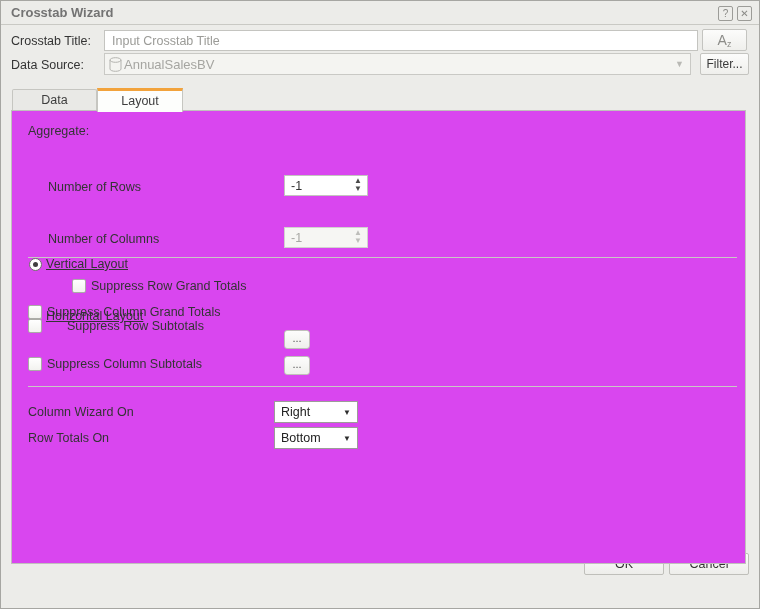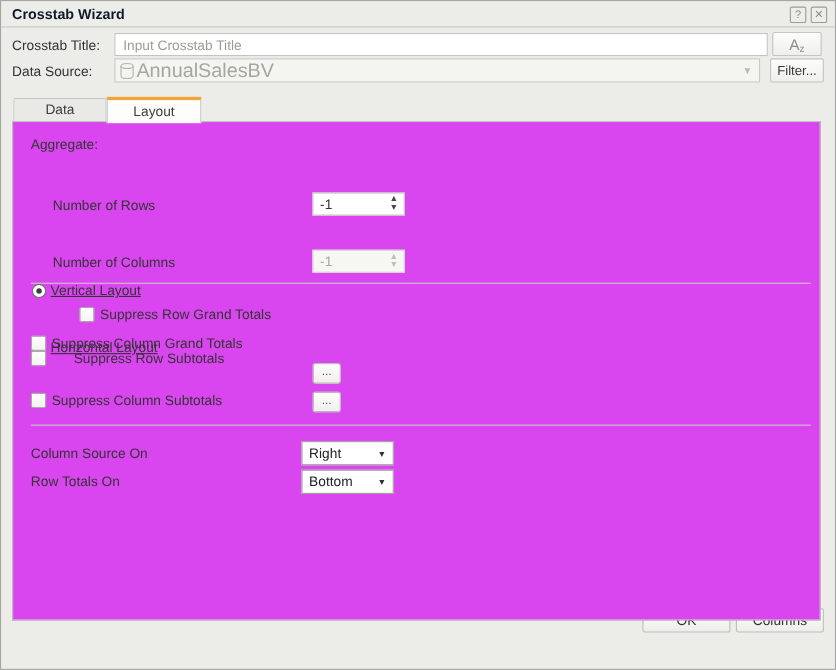--- a/index.html
+++ b/index.html
@@ -1,38 +1,38 @@
 <!DOCTYPE html>
 <html><head>
 <meta charset="utf-8">
 <style>
   * { margin:0; padding:0; box-sizing:border-box; }
   html,body { width:760px; height:609px; font-family:"Liberation Sans", sans-serif; background:#fff; }
   .dialog { position:relative; width:760px; height:609px; background:#ECECE9; border:1px solid #A6A6A2; overflow:hidden; }
 
   
   .titlebar { position:absolute; left:0; top:0; right:0; height:24px; border-bottom:1px solid #C9C9C4; }
-  .titlebar-text { position:absolute; left:10px; top:4px; font-size:13px; font-weight:bold; color:#0f172a; }
+  .titlebar-text { position:absolute; left:10px; top:4px; font-size:13px; font-weight:bold; color:#737373; }
   .tb-btn { position:absolute; top:5px; width:15px; height:15px; border:1px solid #9C9C98; border-radius:2px;
             background:#EDEDEA; color:#8A8A86; font-size:10px; line-height:13px; text-align:center; cursor:pointer; }
   .tb-help { right:26px; }
   .tb-close { right:7px; }
 
   
   .hdr-label { position:absolute; left:10px; font-size:12.5px; color:#343434; }
   .title-input { position:absolute; left:103px; top:29px; width:594px; height:21px; border:1px solid #C4C4C0;
                  background:#FFFFFF; font-family:"Liberation Sans", sans-serif; font-size:12.5px; color:#333; padding:0 7px; }
   .title-input::placeholder { color:#9B9B97; opacity:1; }
   .az-btn { position:absolute; left:701px; top:28px; width:45px; height:22px; border:1px solid #C4C4C0; border-radius:2px;
             background:linear-gradient(#FCFCFB,#EFEFEC); text-align:center; color:#8C8C88; cursor:pointer; }
   .az-a { font-size:14px; line-height:20px; }
   .az-z { font-size:9px; vertical-align:-2px; }
   .ds-combo { position:absolute; left:103px; top:52px; width:587px; height:22px; border:1px solid #C9C9C5;
               background:#F4F4F1; display:flex; align-items:center; padding:0 4px; }
-  .ds-text { font-size:18px; color:#A5A5A1; margin-left:2px; }
+  .ds-text { font-size:13px; color:#A5A5A1; margin-left:2px; }
   .ds-arrow { position:absolute; right:6px; top:5px; font-size:9px; color:#B9B9B5; }
   .filter-btn { position:absolute; left:699px; top:52px; width:49px; height:22px; border:1px solid #C4C4C0; border-radius:2px;
                 background:linear-gradient(#FCFCFB,#EFEFEC); font-size:12px; color:#3A3A3A; text-align:center; line-height:20px; cursor:pointer; }
 
   
   .tab { position:absolute; text-align:center; font-size:12.5px; color:#3D3D3D; cursor:pointer; }
   .tab-data { left:11px; top:88px; width:85px; height:22px; line-height:21px; background:#E9E9E6;
               border:1px solid #C6C6C1; border-bottom:none; border-radius:2px 2px 0 0; z-index:1; }
   .tab-layout { left:96px; top:87px; width:86px; height:24px; line-height:20px; background:#FDFEFC;
                 border-left:1px solid #C6C6C1; border-right:1px solid #C6C6C1; border-top:3px solid #F2A33C; z-index:3; }
@@ -156,30 +156,30 @@
     </div>
     <div class="ellipsis-btn" style="top:219px;">...</div>
     <div class="cb-row" style="top:246px;">
       <span class="cb-box"></span>
       <span class="cb-label">Suppress Column Subtotals</span>
     </div>
     <div class="ellipsis-btn" style="top:245px;">...</div>
 
     <div class="sep" style="top:275px;"></div>
 
-    <span class="p-label" style="left:16px; top:294px;">Column Source On</span>
+    <span class="p-label" style="left:16px; top:294px;">Column Wizard On</span>
     <div class="select" style="top:290px;">
       <span>Right</span>
       <span class="sel-arrow">▼</span>
     </div>
 
     <span class="p-label" style="left:16px; top:320px;">Row Totals On</span>
     <div class="select" style="top:316px;">
       <span>Bottom</span>
       <span class="sel-arrow">▼</span>
     </div>
 
   </div>
 
   <div class="btn btn-ok">OK</div>
-  <div class="btn btn-cancel">Columns</div>
+  <div class="btn btn-cancel">Cancel</div>
 
 </div>
 
 </body></html>

